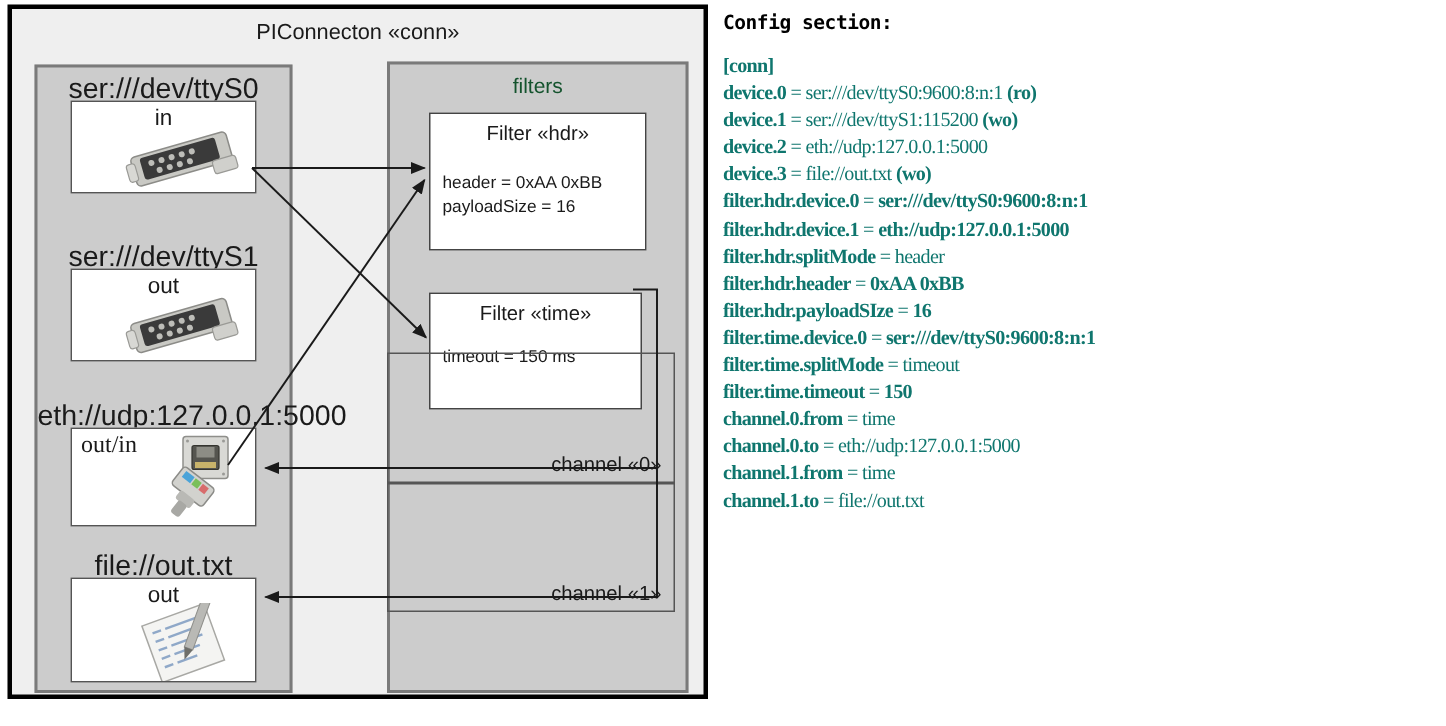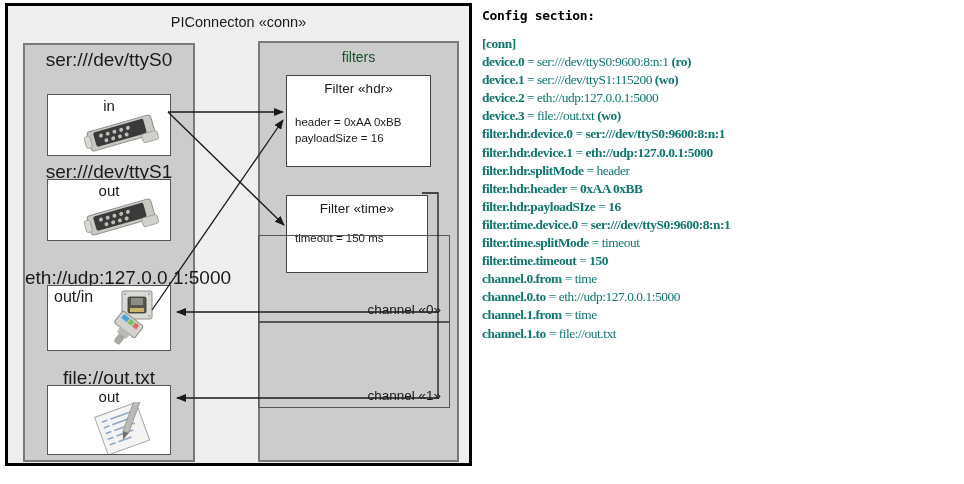--- a/index.html
+++ b/index.html
@@ -174,21 +174,21 @@
 <body>
 
 <div id="canvas">
 
   <div class="outer-frame">
     <div class="outer-title">PIConnecton «conn»</div>
 
     <div class="panel panel-devices">
 
       <div class="dev-label" style="top:4px;">ser:///dev/ttyS0</div>
-      <div class="dev-box" style="left:22px; top:22px; width:124px; height:62px;margin-top:27px;">
+      <div class="dev-box" style="left:22px; top:22px; width:124px; height:62px;">
         <div class="dev-io">in</div>
         <svg class="dev-icon" style="left:32px; top:16px;" width="82" height="44" viewBox="0 0 82 44">
           <g transform="rotate(-16 41 22)">
             <rect x="8" y="12" width="66" height="20" rx="3" fill="#c9c9c4" stroke="#8c8c88" stroke-width="1"></rect>
             <rect x="14" y="14" width="52" height="15" rx="2" fill="#3a3a3a"></rect>
             <g fill="#bdbdb8">
               <circle cx="21" cy="19" r="2"></circle>
                 <circle cx="28" cy="19" r="2"></circle>
               <circle cx="35" cy="19" r="2"></circle>
                 <circle cx="42" cy="19" r="2"></circle>
@@ -222,21 +222,21 @@
               <circle cx="39" cy="26" r="2"></circle>
                 <circle cx="46" cy="26" r="2"></circle>
             </g>
             <rect x="4" y="17" width="6" height="12" rx="2" fill="#d8d8d4" stroke="#9a9a96" stroke-width="0.8"></rect>
             <rect x="60" y="30" width="16" height="9" rx="2" fill="#d0d0cc" stroke="#9a9a96" stroke-width="0.8"></rect>
           </g>
         </svg>
       </div>
 
       <div class="dev-label" style="top:222px;">eth://udp:127.0.0.1:5000</div>
-      <div class="dev-box" style="left:22px; top:240px; width:124px; height:66px;">
+      <div class="dev-box" style="left:22px; top:240px; width:124px; height:66px;font-family:Liberation Serif, serif;">
         <div class="dev-io left">out/in</div>
         <svg class="dev-icon" style="left:50px; top:3px;" width="72" height="60" viewBox="0 0 72 60">
           <rect x="24" y="2" width="30" height="28" rx="2" fill="#d9d9d5" stroke="#8f8f8b" stroke-width="1"></rect>
           <rect x="30" y="8" width="18" height="16" rx="1.5" fill="#55554f" stroke="#35352f" stroke-width="0.8"></rect>
           <rect x="33" y="9" width="12" height="7" fill="#8d8d85"></rect>
           <rect x="32" y="19" width="14" height="4" fill="#c8b36a"></rect>
           <circle cx="27" cy="5" r="1" fill="#9a9a96"></circle>
             <circle cx="51" cy="5" r="1" fill="#9a9a96"></circle>
           <circle cx="27" cy="27" r="1" fill="#9a9a96"></circle>
             <circle cx="51" cy="27" r="1" fill="#9a9a96"></circle>

